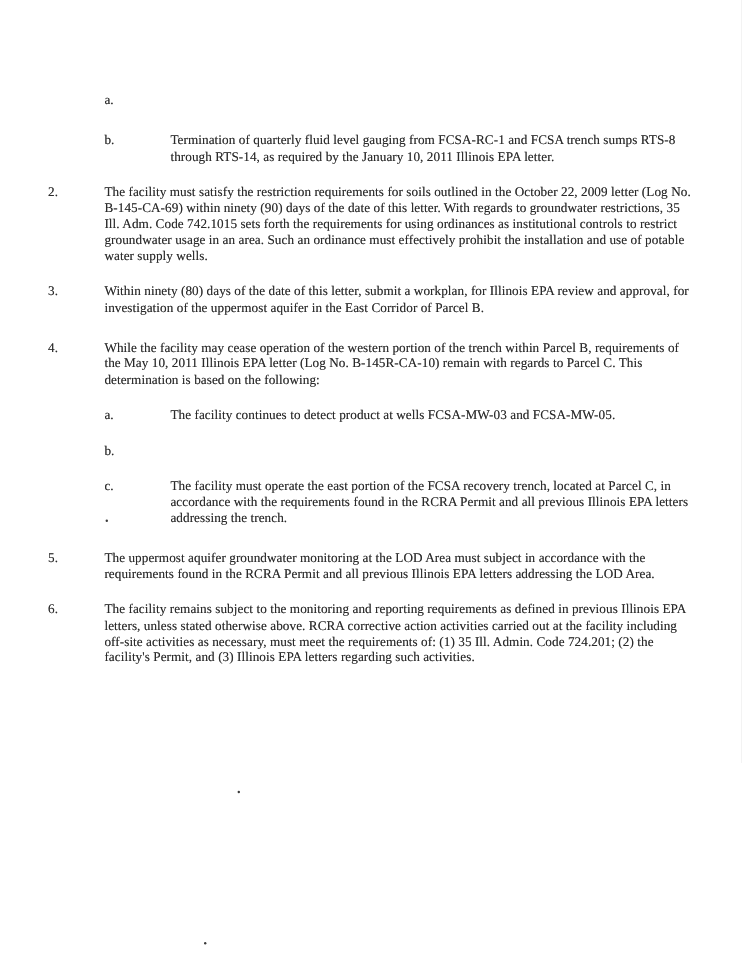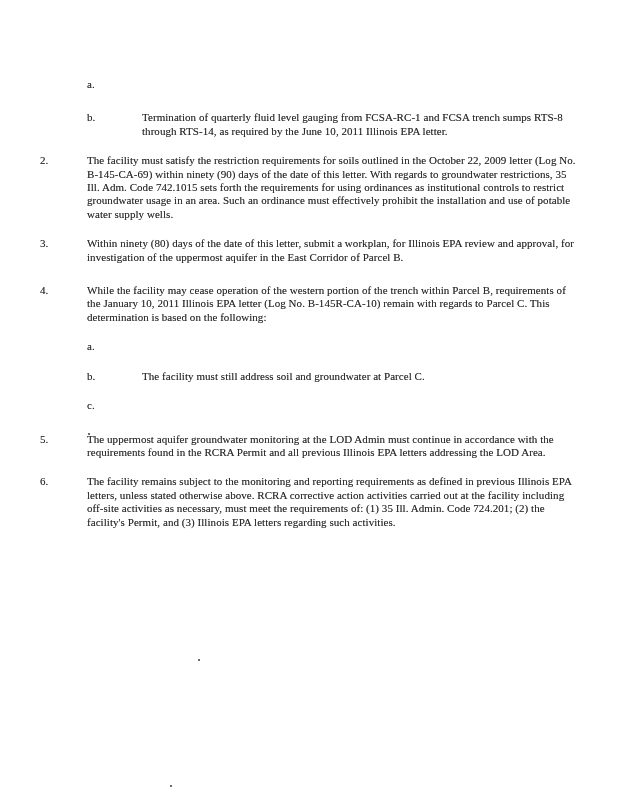--- a/index.html
+++ b/index.html
@@ -58,54 +58,55 @@
 <body>
 
 <div class="page">
 
   <div class="para level1 gap-lg">
     <span class="label">a.</span>
   </div>
 
   <div class="para level1">
     <span class="label">b.</span>
-    <span class="text">Termination of quarterly fluid level gauging from FCSA-RC-1 and FCSA trench sumps RTS-8 through RTS-14, as required by the June 10, 2011 Illinois EPA letter.</span>
+    <span class="text">Termination of quarterly fluid level gauging from FCSA-RC-1 and FCSA trench sumps RTS-8 through RTS-14, as required by the January 10, 2011 Illinois EPA letter.</span>
   </div>
 
   <div class="para">
     <span class="label">2.</span>
     <span class="text">The facility must satisfy the restriction requirements for soils outlined in the October 22, 2009 letter (Log No. B-145-CA-69) within ninety (90) days of the date of this letter. With regards to groundwater restrictions, 35 Ill. Adm. Code 742.1015 sets forth the requirements for using ordinances as institutional controls to restrict groundwater usage in an area.  Such an ordinance must effectively prohibit the installation and use of potable water supply wells.</span>
   </div>
 
   <div class="para gap-lg">
     <span class="label">3.</span>
     <span class="text">Within ninety (80) days of the date of this letter, submit a workplan, for Illinois EPA review and approval, for investigation of the uppermost aquifer in the East Corridor of Parcel B.</span>
   </div>
 
   <div class="para">
     <span class="label">4.</span>
-    <span class="text">While the facility may cease operation of the western portion of the trench within Parcel B, requirements of the January 10, 2011 Illinois EPA letter (Log No. B-145R-CA-10) remain with regards to Parcel C.  This determination is based on the following:</span>
+    <span class="text">While the facility may cease operation of the western portion of the trench within Parcel B, requirements of the May 10, 2011 Illinois EPA letter (Log No. B-145R-CA-10) remain with regards to Parcel C.  This determination is based on the following:</span>
   </div>
 
   <div class="para level1">
     <span class="label">a.</span>
+    <span class="text">The facility continues to detect product at wells FCSA-MW-03 and FCSA-MW-05.</span>
   </div>
 
   <div class="para level1">
     <span class="label">b.</span>
-    <span class="text">The facility must still address soil and groundwater at Parcel C.</span>
   </div>
 
   <div class="para level1 gap-lg">
     <span class="label">c.</span>
+    <span class="text">The facility must operate the east portion of the FCSA recovery trench, located at Parcel C, in accordance with the requirements found in the RCRA Permit and all previous Illinois EPA letters addressing the trench.</span>
   </div>
 
   <div class="para">
     <span class="label">5.</span>
-    <span class="text">The uppermost aquifer groundwater monitoring at the LOD Admin must continue in accordance with the requirements found in the RCRA Permit and all previous Illinois EPA letters addressing the LOD Area.</span>
+    <span class="text">The uppermost aquifer groundwater monitoring at the LOD Area must subject in accordance with the requirements found in the RCRA Permit and all previous Illinois EPA letters addressing the LOD Area.</span>
   </div>
 
   <div class="para">
     <span class="label">6.</span>
     <span class="text">The facility remains subject to the monitoring and reporting requirements as defined in previous Illinois EPA letters, unless stated otherwise above.  RCRA corrective action activities carried out at the facility including off-site activities as necessary, must meet the requirements of: (1) 35 Ill. Admin. Code 724.201; (2) the facility's Permit, and (3) Illinois EPA letters regarding such activities.</span>
   </div>
 
   <span class="speck s1"></span>
   <span class="speck s2"></span>
   <span class="speck s3"></span>

